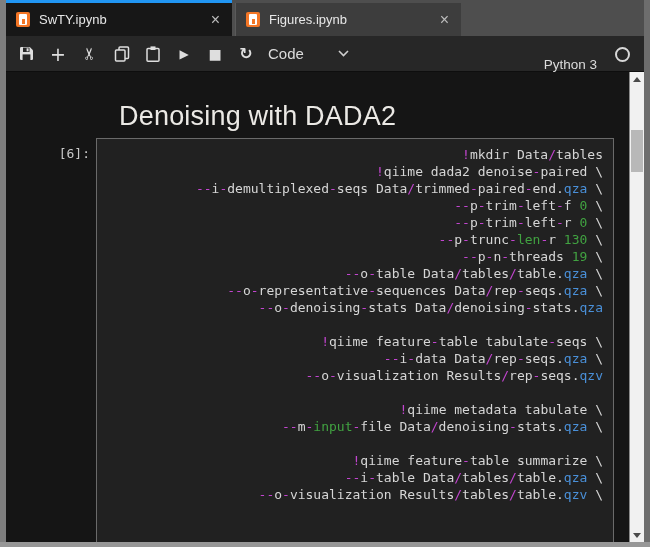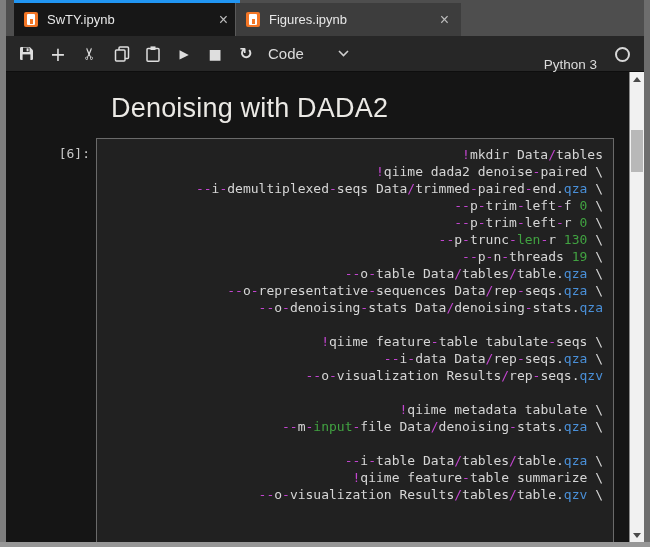--- a/index.html
+++ b/index.html
@@ -11,21 +11,21 @@
   
   .frame{position:absolute;z-index:50;}
   .frame-left{left:0;top:0;width:6px;height:100%;background:#7e7e7e;}
   .frame-right{right:0;top:0;width:6px;height:100%;background:#6d6d6d;}
   .frame-bottom{left:0;bottom:0;width:100%;height:5px;background:#979797;}
   
   .tabbar{position:absolute;left:6px;top:0;width:638px;height:36px;background:#4e4e4e;}
   .tab{position:absolute;display:flex;align-items:center;box-sizing:border-box;
        padding:0 10px;cursor:default;}
   .tab-active{left:0;top:0;width:226px;height:36px;background:#171717;
-              border-top:3px solid #2196f3;margin-left:8px;}
+              border-top:3px solid #2196f3;}
   .tab-inactive{left:229px;top:3px;width:226px;height:33px;background:#3d3d3d;
                 border-left:1px solid #5a5a5a;}
   .tab-label{color:#e8e8e8;font-size:13px;margin-left:9px;white-space:nowrap;}
   .tab-close{margin-left:auto;color:#bdbdbd;font-size:16px;line-height:16px;padding:0 2px;}
   .nb-icon{position:relative;width:14px;height:15px;background:#f37626;border-radius:2px;flex:none;}
   .nb-icon::before{content:"";position:absolute;left:3px;top:2px;right:3px;bottom:2px;
                    background:#ffffff;border-radius:1px;}
   .nb-icon::after{content:"";position:absolute;left:5.5px;bottom:3px;width:3px;height:5px;
                   background:#f37626;}
   
@@ -37,21 +37,21 @@
   .celltype{position:absolute;left:262px;top:0;height:35px;display:flex;align-items:center;
             color:#dcdcdc;font-size:15px;}
   .chev{position:absolute;left:332px;top:0;height:35px;display:flex;align-items:center;}
   .kernel-name{position:absolute;right:47px;top:11px;height:35px;display:flex;align-items:center;
                color:#dcdcdc;font-size:13.5px;}
   .kernel-dot{position:absolute;right:14px;top:11px;width:11px;height:11px;border-radius:50%;
               border:2px solid #d8d8d8;}
   
   .content{position:absolute;left:6px;top:72px;width:638px;height:470px;background:#151515;
            overflow:hidden;}
-  .heading{position:absolute;left:97px;top:13px;margin:8px;color:#ebe9e5;font-size:27px;
+  .heading{position:absolute;left:97px;top:13px;margin:16px;color:#ebe9e5;font-size:27px;
            font-weight:400;letter-spacing:.2px;}
   .prompt{position:absolute;left:0;top:74px;width:84px;text-align:right;
           font-family:"DejaVu Sans Mono",monospace;font-size:13px;color:#c9c9c9;}
   .cell{position:absolute;left:90px;top:66px;width:518px;height:430px;background:#212121;
         border:1px solid #6a6a6a;box-sizing:border-box;}
   .code-editor{padding:7px 10px;font-family:"DejaVu Sans Mono",monospace;font-size:13px;}
   .code-line{height:17px;line-height:17px;white-space:pre;text-align:right;}
   .tok-t{color:#d6d6d6;}
   .tok-m{color:#c245cf;}
   .tok-g{color:#41a241;}
@@ -149,22 +149,22 @@
           <div class="code-line"><span class="tok-t">     </span><span class="tok-m">--</span><span class="tok-t">o</span><span class="tok-m">-</span><span class="tok-t">representative</span><span class="tok-m">-</span><span class="tok-t">sequences Data</span><span class="tok-m">/</span><span class="tok-t">rep</span><span class="tok-m">-</span><span class="tok-t">seqs.</span><span class="tok-b">qza</span><span class="tok-t"> \</span></div>
           <div class="code-line"><span class="tok-t">     </span><span class="tok-m">--</span><span class="tok-t">o</span><span class="tok-m">-</span><span class="tok-t">denoising</span><span class="tok-m">-</span><span class="tok-t">stats Data</span><span class="tok-m">/</span><span class="tok-t">denoising</span><span class="tok-m">-</span><span class="tok-t">stats.</span><span class="tok-b">qza</span></div>
           <div class="code-line"></div>
           <div class="code-line"><span class="tok-m">!</span><span class="tok-t">qiime feature</span><span class="tok-m">-</span><span class="tok-t">table tabulate</span><span class="tok-m">-</span><span class="tok-t">seqs \</span></div>
           <div class="code-line"><span class="tok-t">     </span><span class="tok-m">--</span><span class="tok-t">i</span><span class="tok-m">-</span><span class="tok-t">data Data</span><span class="tok-m">/</span><span class="tok-t">rep</span><span class="tok-m">-</span><span class="tok-t">seqs.</span><span class="tok-b">qza</span><span class="tok-t"> \</span></div>
           <div class="code-line"><span class="tok-t">     </span><span class="tok-m">--</span><span class="tok-t">o</span><span class="tok-m">-</span><span class="tok-t">visualization Results</span><span class="tok-m">/</span><span class="tok-t">rep</span><span class="tok-m">-</span><span class="tok-t">seqs.</span><span class="tok-b">qzv</span></div>
           <div class="code-line"></div>
           <div class="code-line"><span class="tok-m">!</span><span class="tok-t">qiime metadata tabulate \</span></div>
           <div class="code-line"><span class="tok-t">     </span><span class="tok-m">--</span><span class="tok-t">m</span><span class="tok-m">-</span><span class="tok-g">input</span><span class="tok-m">-</span><span class="tok-t">file Data</span><span class="tok-m">/</span><span class="tok-t">denoising</span><span class="tok-m">-</span><span class="tok-t">stats.</span><span class="tok-b">qza</span><span class="tok-t"> \</span></div>
           <div class="code-line"></div>
+          <div class="code-line"><span class="tok-m">!</span><span class="tok-t">qiime feature</span><span class="tok-m">-</span><span class="tok-t">table summarize \</span></div>
           <div class="code-line"><span class="tok-t">     </span><span class="tok-m">--</span><span class="tok-t">i</span><span class="tok-m">-</span><span class="tok-t">table Data</span><span class="tok-m">/</span><span class="tok-t">tables</span><span class="tok-m">/</span><span class="tok-t">table.</span><span class="tok-b">qza</span><span class="tok-t"> \</span></div>
-          <div class="code-line"><span class="tok-m">!</span><span class="tok-t">qiime feature</span><span class="tok-m">-</span><span class="tok-t">table summarize \</span></div>
           <div class="code-line"><span class="tok-t">     </span><span class="tok-m">--</span><span class="tok-t">o</span><span class="tok-m">-</span><span class="tok-t">visualization Results</span><span class="tok-m">/</span><span class="tok-t">tables</span><span class="tok-m">/</span><span class="tok-t">table.</span><span class="tok-b">qzv</span><span class="tok-t"> \</span></div>
         </div>
     </div>
 
     <div class="vscroll">
       <span class="scroll-btn scroll-up">
         <span class="tri-up"></span>
       </span>
       <div class="thumb"></div>
       <span class="scroll-btn scroll-down">

